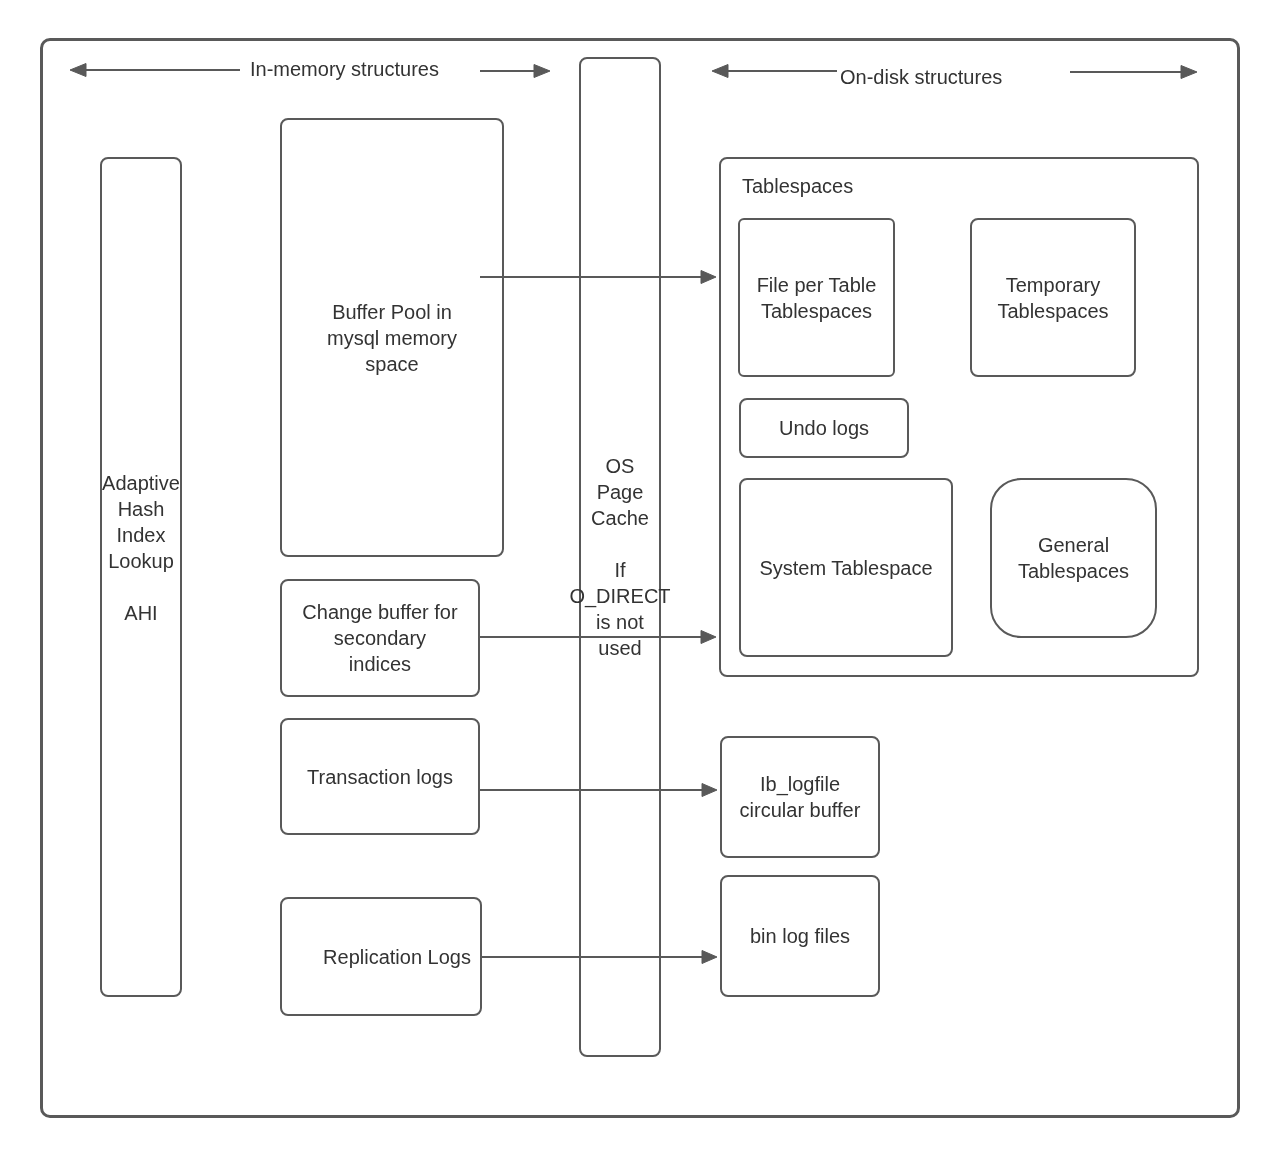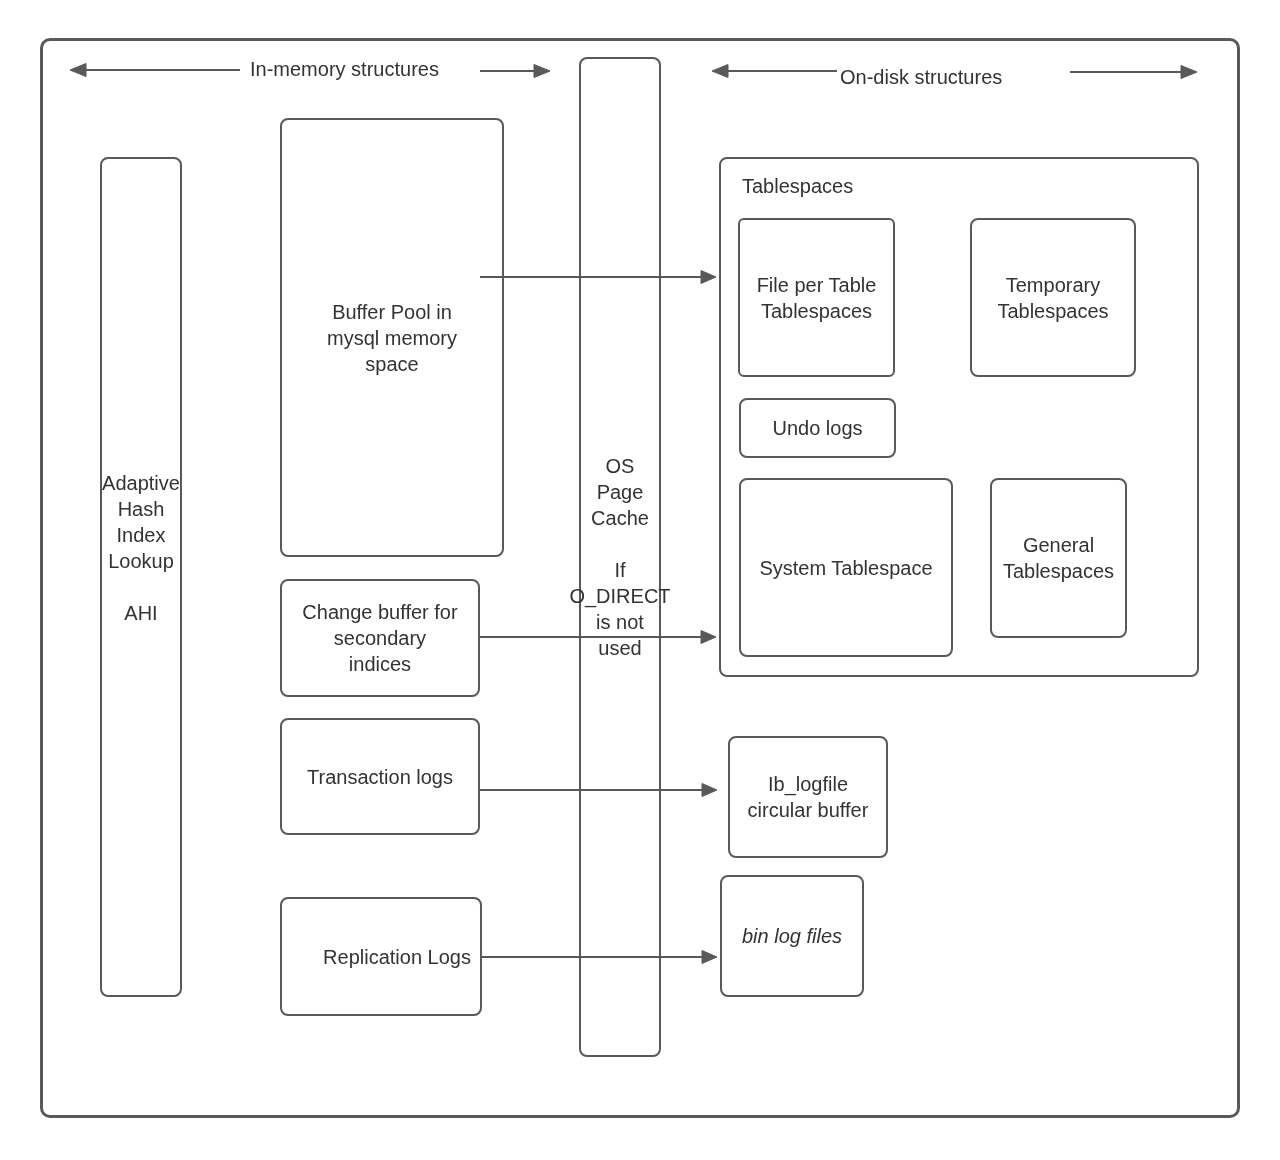--- a/index.html
+++ b/index.html
@@ -123,39 +123,39 @@
 <div class="box" style="left:738px;top:218px;width:157px;height:159px;border-radius:6px;">
   <span>File per Table
 Tablespaces</span>
 </div>
 
 <div class="box" style="left:970px;top:218px;width:166px;height:159px;">
   <span>Temporary
 Tablespaces</span>
 </div>
 
-<div class="box" style="left:739px;top:398px;width:157px;height:60px;justify-content:center;">
+<div class="box" style="left:739px;top:398px;width:170px;height:60px;justify-content:center;">
   <span>Undo logs</span>
 </div>
 
 <div class="box" style="left:739px;top:478px;width:214px;height:179px;text-align:center;">
   <span>System Tablespace</span>
 </div>
 
-<div class="box" style="left:990px;top:478px;width:137px;height:160px;">
+<div class="box" style="left:990px;top:478px;width:167px;height:160px;border-radius:31px;">
   <span>General
 Tablespaces</span>
 </div>
 
-<div class="box" style="left:720px;top:736px;width:160px;height:122px;margin-left:8px;">
+<div class="box" style="left:720px;top:736px;width:160px;height:122px;">
   <span>Ib_logfile
 circular buffer</span>
 </div>
 
-<div class="box" style="left:720px;top:875px;width:144px;height:122px;font-style:italic;">
+<div class="box" style="left:720px;top:875px;width:160px;height:122px;">
   <span>bin log files</span>
 </div>
 
 <svg id="arrows" width="1280" height="1160">
 
   <g>
     <line x1="240" y1="70" x2="86" y2="70"></line>
     <polygon points="70,70 86,63.5 86,76.5"></polygon>
   </g>
   <g>

